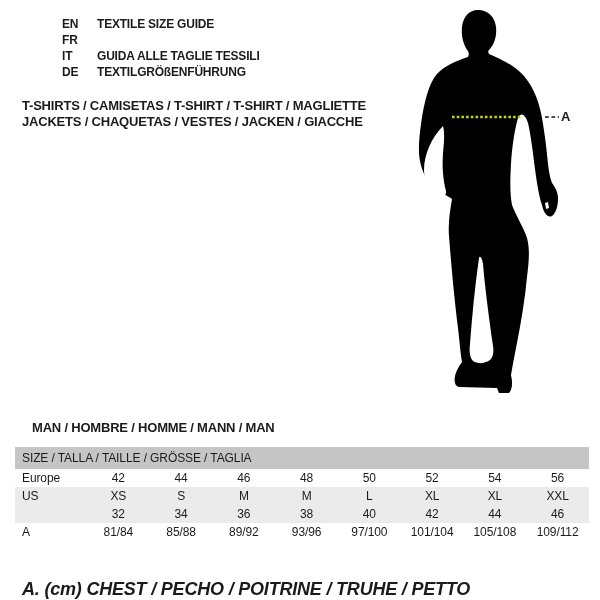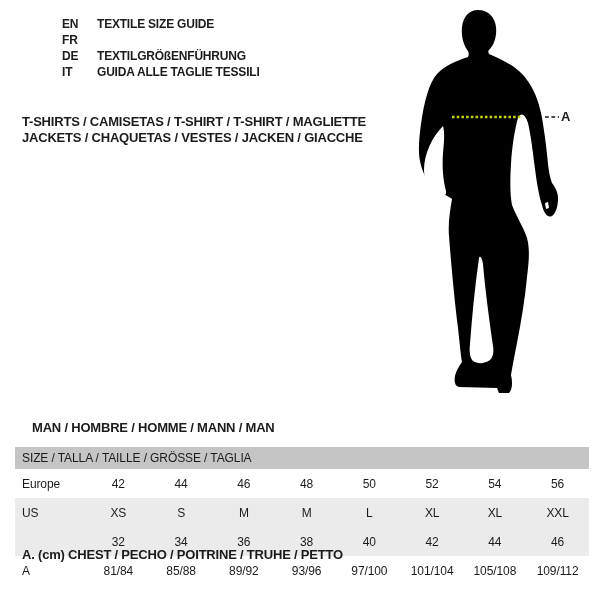--- a/index.html
+++ b/index.html
@@ -8,63 +8,63 @@
     position:relative; width:600px; height:600px; background:#ffffff;
     font-family:"Liberation Sans", sans-serif; color:#1b1b1b; overflow:hidden;
   }
 
   
   .lang-list { position:absolute; left:22px; top:16px; }
   .lang-row { display:flex; font-weight:700; font-size:12px; line-height:16px; letter-spacing:-0.2px; }
   .lang-code { width:35px;margin-left:40px; }
 
   
-  .categories { position:absolute; left:22px; top:114px; font-weight:700; font-size:13px; line-height:15.5px; letter-spacing:-0.2px; }
+  .categories { position:absolute; left:22px; top:98px; font-weight:700; font-size:13px; line-height:15.5px; letter-spacing:-0.2px; }
 
   
   .figure { position:absolute; left:418px; top:6px; width:145px; height:388px; }
   .figure svg { display:block; width:145px; height:388px; }
   .a-label { position:absolute; left:561px; top:110px; font-size:13px; font-weight:700; line-height:13px; }
 
   
   .section-title { position:absolute; left:32px; top:420px; font-size:13px; font-weight:700; letter-spacing:-0.2px; }
 
   
   .size-table { position:absolute; left:15px; top:447px; width:574px; border-collapse:collapse; table-layout:fixed;
                 font-size:12px; letter-spacing:-0.1px; }
   .size-table th.tbl-header { background:#c5c5c5; text-align:left; font-weight:400; height:22px;
                               padding:0 0 0 7px; font-size:12px; }
-  .size-table td { text-align:center; height:29px; padding:0; font-weight:400; }
+  .size-table td { text-align:center; height:18px; padding:0; font-weight:400; }
   .size-table td.row-label { text-align:left; padding-left:7px; }
   .size-table col.label-col { width:72px; }
   .size-table tr.stripe td { background:#ebebeb;margin-top:15px; }
 
   
-  .footnote { position:absolute; left:22px; top:547px; font-size:13px; font-weight:700; letter-spacing:-0.2px; }
+  .footnote { position:absolute; left:22px; top:579px; font-size:18px; font-weight:700; letter-spacing:-0.2px;font-style:italic; }
 </style>
 </head>
 <body>
 
 <div class="canvas">
 
   <div class="lang-list">
     <div class="lang-row">
       <span class="lang-code">EN</span>
       <span class="lang-label">TEXTILE SIZE GUIDE</span>
     </div>
     <div class="lang-row">
       <span class="lang-code">FR</span>
     </div>
     <div class="lang-row">
+      <span class="lang-code">IT</span>
+      <span class="lang-label">GUIDA ALLE TAGLIE TESSILI</span>
+    </div>
+    <div class="lang-row">
       <span class="lang-code">DE</span>
       <span class="lang-label">TEXTILGRÖßENFÜHRUNG</span>
-    </div>
-    <div class="lang-row">
-      <span class="lang-code">IT</span>
-      <span class="lang-label">GUIDA ALLE TAGLIE TESSILI</span>
     </div>
   </div>
 
   <div class="categories">
     <div>T-SHIRTS / CAMISETAS / T-SHIRT / T-SHIRT / MAGLIETTE</div>
     <div>JACKETS / CHAQUETAS / VESTES / JACKEN / GIACCHE</div>
   </div>
 
   <div class="figure">
     <svg viewBox="0 0 145 388" xmlns="http://www.w3.org/2000/svg">

